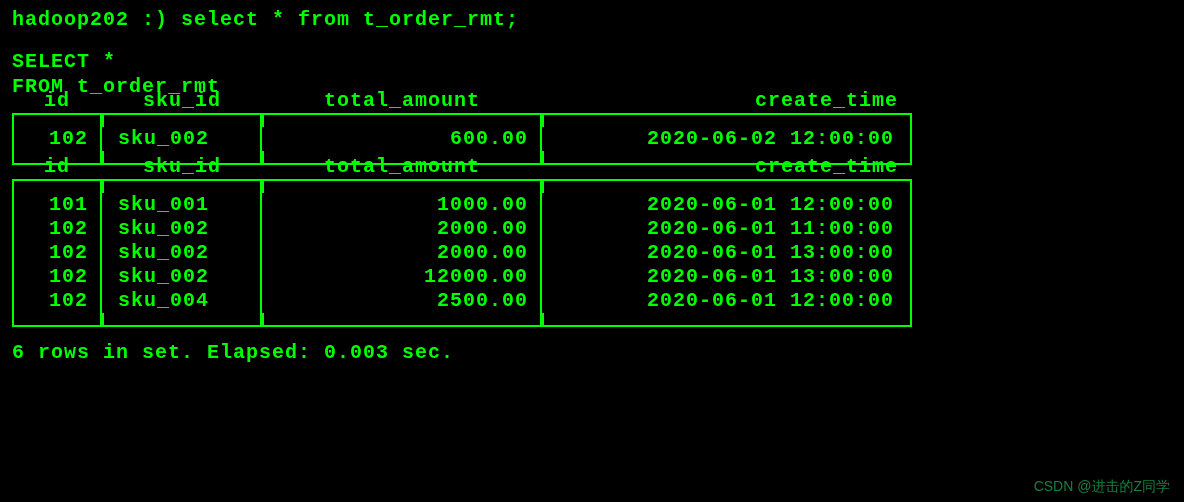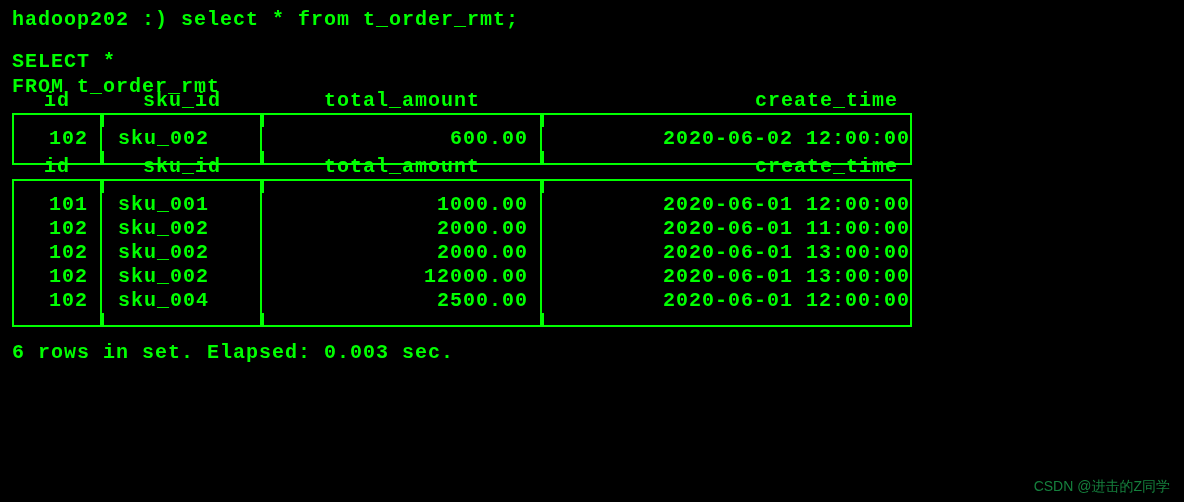--- a/index.html
+++ b/index.html
@@ -23,21 +23,21 @@
     position: relative;
     border-left: 2px solid #00ff00;
     border-right: 2px solid #00ff00;
     padding: 0 8px;
     white-space: pre;
   }
   .cell + .cell { border-left: none; }
   .col-id    { width: 90px;  text-align: right; padding-right: 12px; }
   .col-sku   { width: 160px; text-align: left;  padding-left: 16px; }
   .col-total { width: 280px; text-align: right; padding-right: 12px; }
-  .col-time  { width: 370px; text-align: right; padding-right: 0; }
+  .col-time  { width: 370px; text-align: right; padding-right: 16px; }
   .header-line .cell, .footer-line .cell {
     border-left: 2px solid #00ff00;
     border-right: 2px solid #00ff00;
     height: 14px;
     line-height: 0;
   }
   .header-line .col-id::before, .header-line .col-sku::before, 
   .header-line .col-total::before, .header-line .col-time::before {
     content: "";
     position: absolute;

